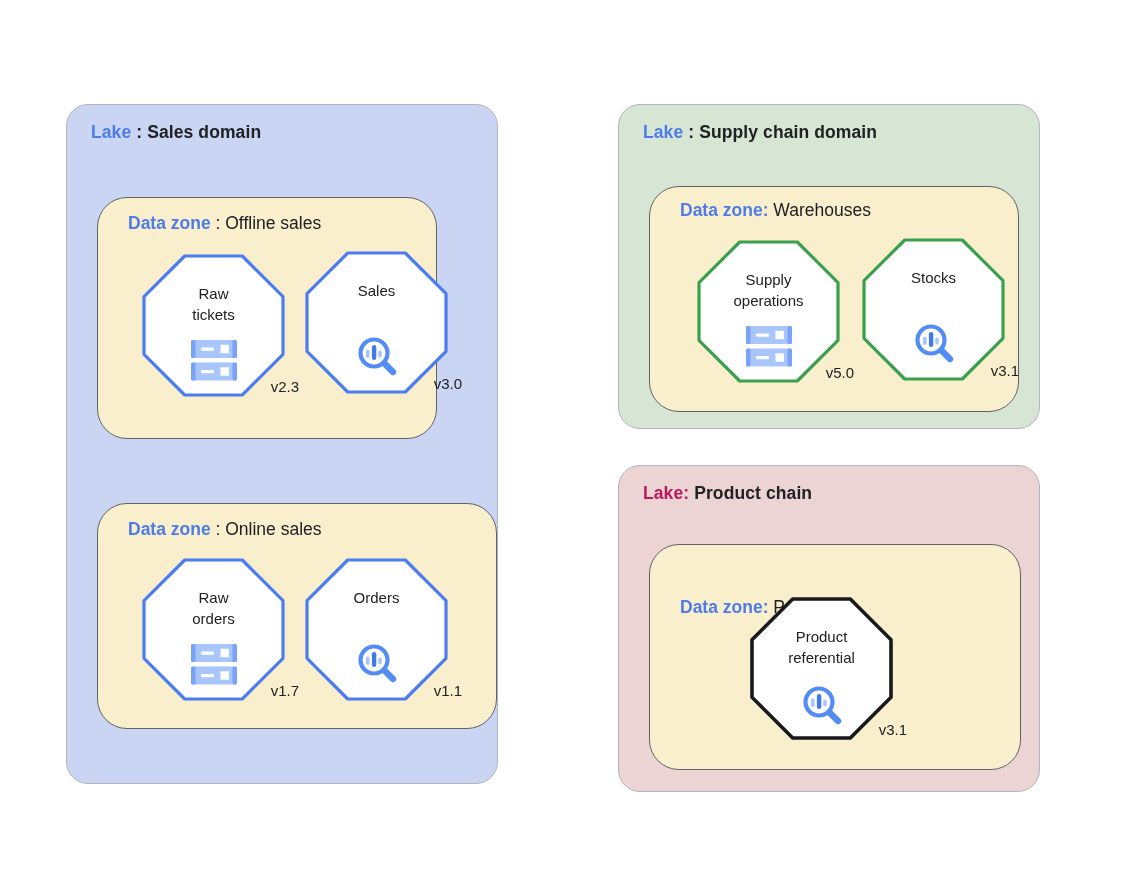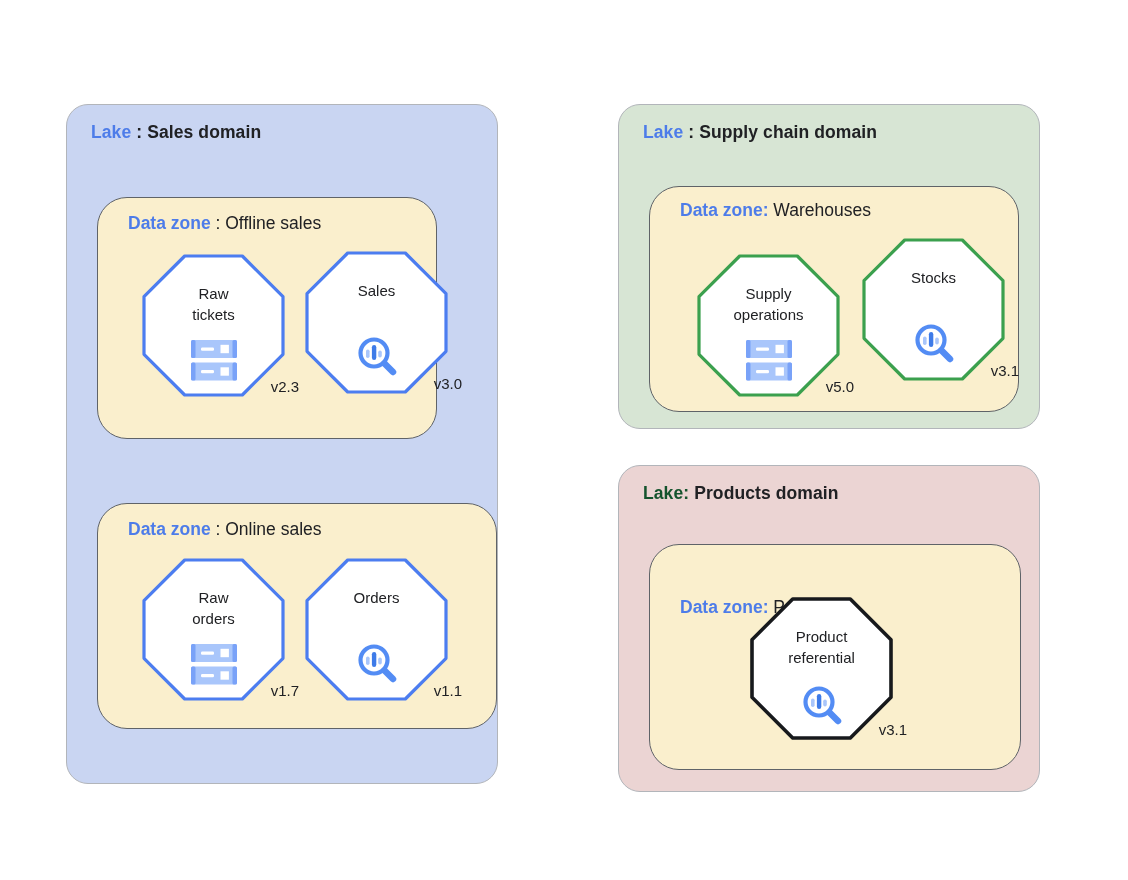--- a/index.html
+++ b/index.html
@@ -172,21 +172,21 @@
       </div>
     </div>
   </div>
 
   <div class="lake" style="left: 618px; top: 104px; width: 422px; height: 325px; background: rgb(215, 229, 212);">
     <div class="lake-title"><span class="blue-label" style="color: rgb(77, 124, 233);">Lake</span><span> : Supply chain domain</span></div>
 
     <div class="zone" style="left: 30px; top: 81px; width: 370px; height: 226px; background: rgb(250, 239, 205);">
       <div class="zone-title" style="top:13px;"><span class="blue-label" style="color: rgb(77, 124, 233);">Data zone:</span><span> Warehouses</span></div>
 
-      <div class="node" style="left:47px; top:67px;border-radius:27px;">
+      <div class="node" style="left:47px; top:53px;border-radius:27px;">
         <svg class="oct" width="143" height="143" viewBox="0 0 143 143">
           <polygon points="42.7,2 100.3,2 141,42.7 141,100.3 100.3,141 42.7,141 2,100.3 2,42.7" fill="#ffffff" stroke-width="3.2" stroke-linejoin="round" stroke="#3ba04e"></polygon>
         </svg>
         <div class="node-label">Supply
 operations</div>
         <span class="node-icon icon-storage">
           <svg width="46" height="41" viewBox="0 0 46 41">
             <rect x="0" y="0" width="46" height="18" rx="2" fill="#a9c6fb"></rect>
             <rect x="0" y="0" width="4.5" height="18" rx="1.5" fill="#79a2f8"></rect>
             <rect x="41.5" y="0" width="4.5" height="18" rx="1.5" fill="#79a2f8"></rect>
@@ -215,21 +215,21 @@
             <rect x="16.9" y="11" width="4.4" height="15" rx="2.2" fill="#3e7be8"></rect>
             <rect x="23.2" y="16.5" width="3.6" height="7" rx="1.8" fill="#a9c6fb"></rect>
           </svg>
         </span>
         <span class="version">v3.1</span>
       </div>
     </div>
   </div>
 
   <div class="lake" style="left: 618px; top: 465px; width: 422px; height: 327px; background: rgb(235, 212, 211);">
-    <div class="lake-title"><span class="blue-label" style="color: #14532d;">Lake:</span><span> Products domain</span></div>
+    <div class="lake-title"><span class="blue-label" style="color: #be185d;">Lake:</span><span> Product chain</span></div>
 
     <div class="zone" style="left: 30px; top: 78px; width: 372px; height: 226px; background: rgb(250, 239, 205);">
       <div class="zone-title" style="top:14px;margin-top:38px;"><span class="blue-label" style="color: rgb(77, 124, 233);">Data zone:</span><span> Products</span></div>
 
       <div class="node" style="left:100px; top:52px;">
         <svg class="oct" width="143" height="143" viewBox="0 0 143 143">
           <polygon points="42.7,2 100.3,2 141,42.7 141,100.3 100.3,141 42.7,141 2,100.3 2,42.7" fill="#ffffff" stroke-width="3.6" stroke-linejoin="round" stroke="#17191c"></polygon>
         </svg>
         <div class="node-label">Product
 referential</div>

